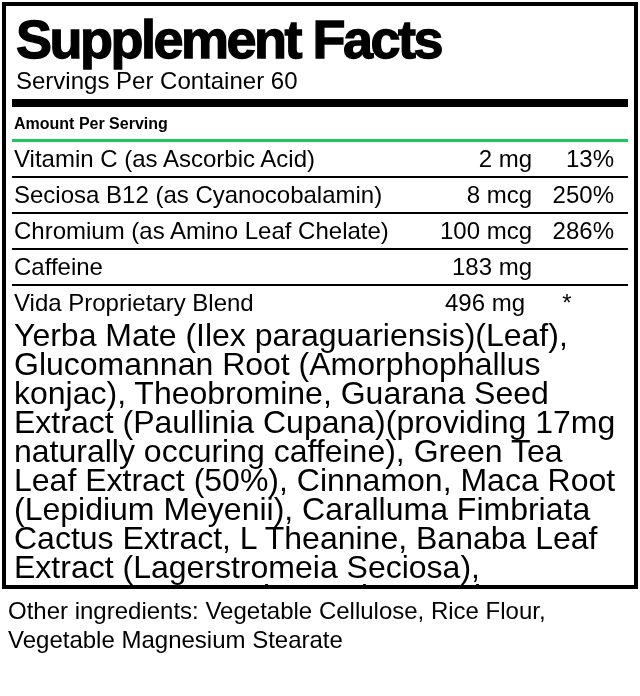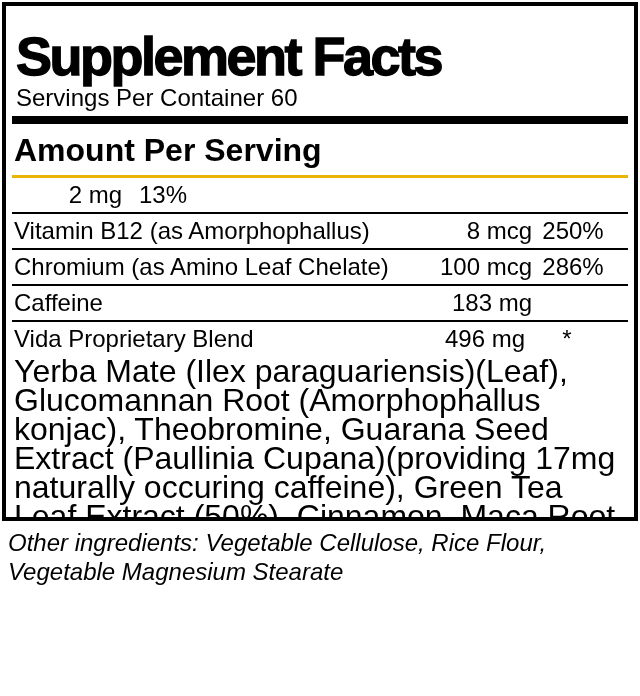--- a/index.html
+++ b/index.html
@@ -6,22 +6,22 @@
   html, body {
     width: 640px; height: 696px;
     background: #ffffff;
     color: #000000;
     font-family: "Liberation Sans", sans-serif;
     overflow: hidden;
   }
   .label-box {
     margin: 2px;
     border: 4px solid #000;
-    padding: 17px 6px;
-    height: 519px;
+    padding: 0 6px;
+    height: 587px;
     overflow: hidden;
     background: #fff;
   }
   .title {
     font-size: 54px;
     font-weight: 900;
     letter-spacing: -2.5px;
     line-height: 50px;
     padding: 8px 0 2px 4px;
     -webkit-text-stroke: 1.3px #000;
@@ -33,52 +33,51 @@
   }
   .thick-bar {
     height: 8px;
     background: #000;
     margin-top: 4px;
   }
   .thead {
     display: flex;
     justify-content: space-between;
     align-items: baseline;
-    font-size: 32px;
+    font-size: 16px;
     font-weight: bold;
     padding: 8px 2px 6px 2px;
-    border-bottom: 3px solid #eab308;
+    border-bottom: 3px solid #22c55e;
   }
   .thead .dv-head { padding-right: 6px; }
   .row {
     display: flex;
     align-items: baseline;
     font-size: 24px;
     border-bottom: 2px solid #000;
     padding: 3px 0 3px 0;
   }
   .row.no-line { border-bottom: none; gap: 7px; }
   .row .nm { flex: 1; padding-left: 2px; white-space: nowrap; overflow: hidden; }
   .row .amt { width: 110px; text-align: right; white-space: nowrap; }
-  .row .dv { width: 96px; text-align: center; padding-right: 14px; white-space: nowrap; }
+  .row .dv { width: 96px; text-align: right; padding-right: 14px; white-space: nowrap; }
   .row .dv.star { text-align: center; padding-right: 26px; }
   .blend {
     font-size: 32px;
     line-height: 29px;
     padding: 1px 0 2px 2px;
   }
   .footnote {
     font-size: 24px;
     padding: 10px 2px 9px 2px;
   }
   .footer {
     font-size: 24px;
     line-height: 29px;
     padding: 5px 10px 0 8px;
-    font-style: italic;
   }
 </style>
 </head>
 <body>
 
 <div class="label-box">
 
   <div class="title">Supplement Facts</div>
 
   <div>
@@ -86,25 +85,26 @@
   </div>
 
   <div class="thick-bar"></div>
 
   <div class="thead">
     <span>Amount Per Serving</span>
   </div>
 
   <div>
     <div class="row">
+      <span class="nm">Vitamin C (as Ascorbic Acid)</span>
       <span class="amt">2 mg</span>
       <span class="dv">13%</span>
     </div>
     <div class="row">
-      <span class="nm">Vitamin B12 (as Amorphophallus)</span>
+      <span class="nm">Seciosa B12 (as Cyanocobalamin)</span>
       <span class="amt">8 mcg</span>
       <span class="dv">250%</span>
     </div>
     <div class="row">
       <span class="nm">Chromium (as Amino Leaf Chelate)</span>
       <span class="amt">100 mcg</span>
       <span class="dv">286%</span>
     </div>
     <div class="row">
       <span class="nm">Caffeine</span>

